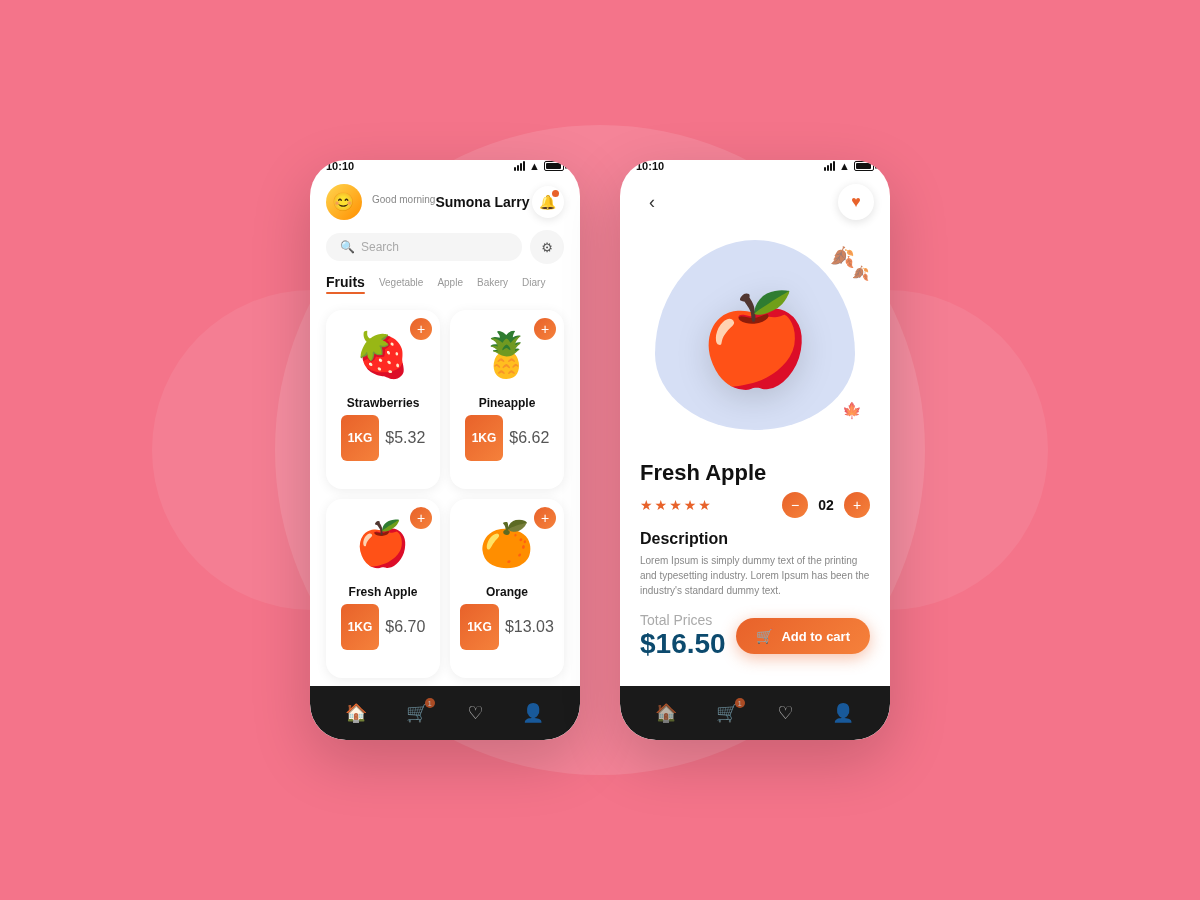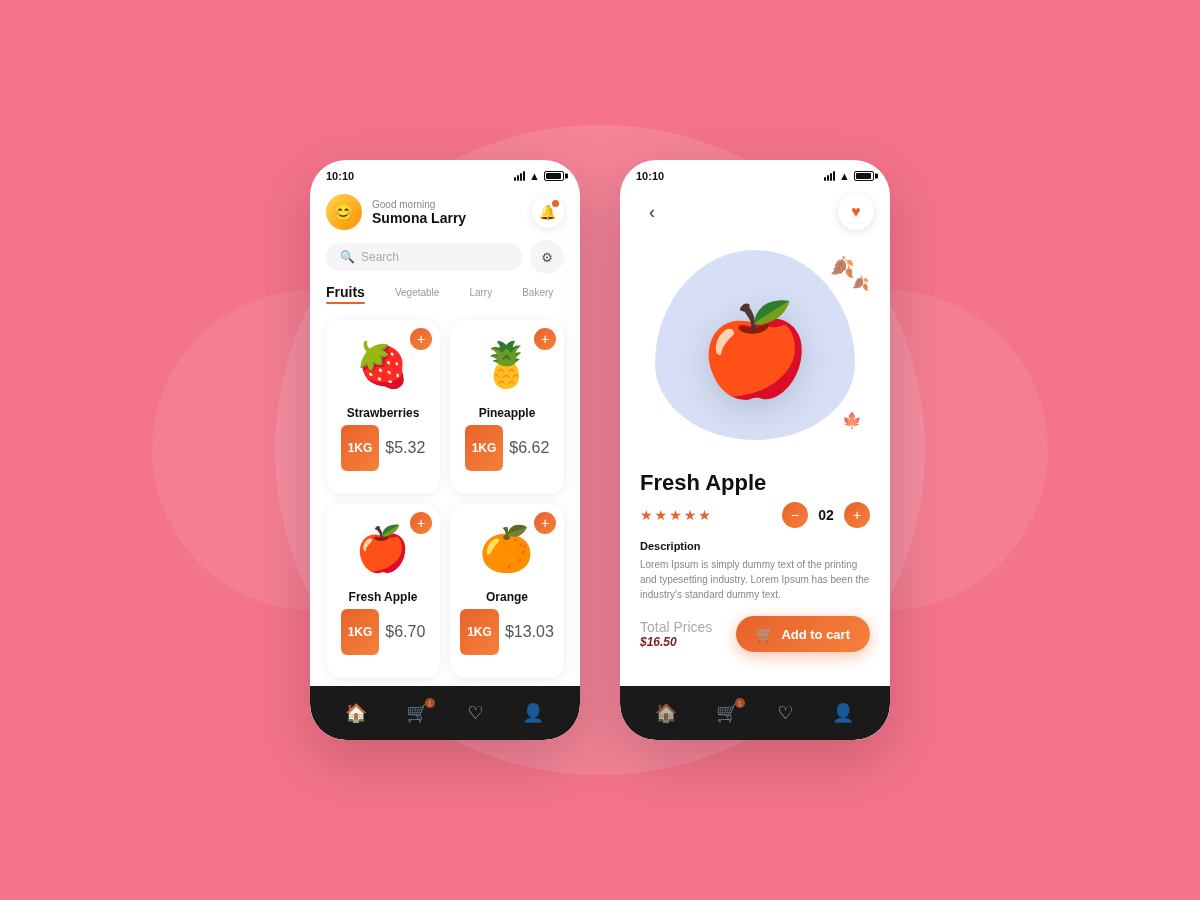--- a/index.html
+++ b/index.html
@@ -66,21 +66,21 @@
       display: flex;
       flex-direction: column;
       position: relative;
     }
 
     
     .status-bar {
       display: flex;
       justify-content: space-between;
       align-items: center;
-      padding: 10px 16px 6px;
+      padding: 0 16px 6px;
       font-size: 11px;
       font-weight: 600;
       color: #111;
     }
     .status-icons {
       display: flex;
       align-items: center;
       gap: 4px;
       font-size: 10px;
     }
@@ -146,21 +146,21 @@
       height: 36px;
       border-radius: 50%;
       background: linear-gradient(135deg, #ffd54f, #ff8f00);
       display: flex;
       align-items: center;
       justify-content: center;
       font-size: 18px;
     }
     .greeting-text {
       display: flex;
-      flex-direction: column;
+      flex-direction: row;
     }
     .good-morning {
       font-size: 10px;
       color: #888;
     }
     .user-name {
       font-size: 14px;
       font-weight: 700;
       color: #111;
     }
@@ -216,21 +216,21 @@
       display: flex;
       align-items: center;
       justify-content: center;
       cursor: pointer;
     }
     .filter-icon { font-size: 13px; color: #555; }
 
     
     .categories {
       display: flex;
-      gap: 30px;
+      gap: 14px;
       padding: 0 16px 12px;
       align-items: center;
     }
     .cat-item {
       font-size: 10px;
       color: #999;
       cursor: pointer;
       white-space: nowrap;
     }
     .cat-item.active {
@@ -455,21 +455,21 @@
       cursor: pointer;
     }
     .qty-value {
       font-size: 14px;
       font-weight: 600;
       color: #111;
       min-width: 20px;
       text-align: center;
     }
     .description-title {
-      font-size: 11px;
+      font-size: 16px;
       font-weight: 700;
       color: #111;
       margin-bottom: 5px;
     }
     .description-text {
       font-size: 10px;
       color: #888;
       line-height: 1.5;
       margin-bottom: 14px;
     }
@@ -477,24 +477,23 @@
       display: flex;
       align-items: center;
       justify-content: space-between;
     }
     .total-prices-label {
       font-size: 14px;
       color: #aaa;
       margin-bottom: 0;
     }
     .total-price-value {
-      font-size: 12px;
+      font-size: 28px;
       font-weight: 700;
-      color: #7f1d1d;
-      font-style: italic;
+      color: #0c4a6e;
     }
     .add-to-cart-btn {
       background: linear-gradient(135deg, #e8622a, #f5813b);
       color: #fff;
       border-radius: 28px;
       padding: 10px 20px;
       display: flex;
       align-items: center;
       gap: 8px;
       font-size: 13px;
@@ -551,21 +550,21 @@
         <span class="search-input-label">Search</span>
       </div>
       <div class="filter-btn">
         <span class="filter-icon">⚙</span>
       </div>
     </div>
 
     <div class="categories">
       <span class="cat-item active">Fruits</span>
       <span class="cat-item">Vegetable</span>
-      <span class="cat-item">Larry</span>
+      <span class="cat-item">Apple</span>
       <span class="cat-item">Bakery</span>
       <span class="cat-item">Diary</span>
     </div>
 
     <div class="product-grid">
 
       <div class="product-card">
         <div class="add-btn">+</div>
         <div class="product-img">
           <span class="fruit-emoji" style="font-size:44px;">🍓</span>

